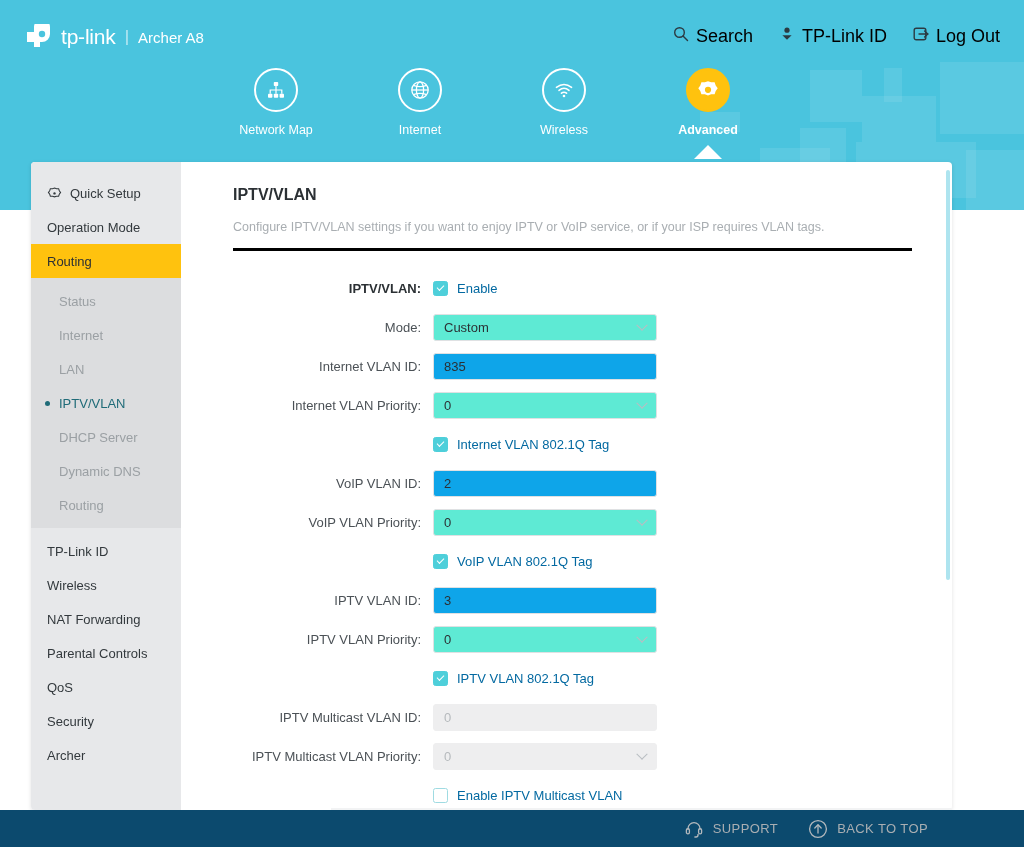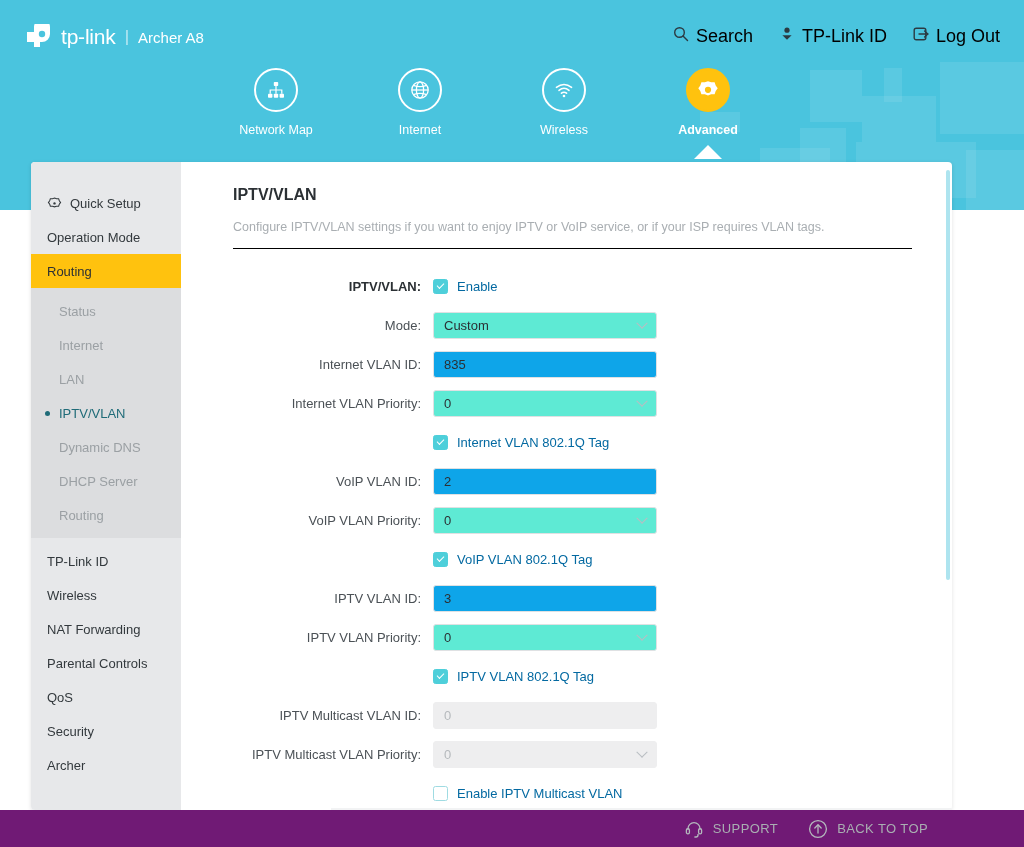--- a/index.html
+++ b/index.html
@@ -57,40 +57,40 @@
   
   .panel {
     position: absolute; left: 31px; top: 162px;
     width: 921px; height: 648px;
     background: #ffffff; border-radius: 4px;
     box-shadow: 0 1px 4px rgba(0,0,0,0.12);
     overflow: hidden; display: flex;
   }
   .sidebar {
     width: 150px; min-width: 150px; height: 100%;
-    background: #e7e8ea; padding-top: 24px;
+    background: #e7e8ea; padding-top: 14px;
   }
   .side-item {
     height: 34px; display: flex; align-items: center;
     padding-left: 16px; font-size: 13px; color: #33393d; cursor: pointer;
   }
   .side-item.active { background: #ffc20e; color: #2b3034; }
   .side-sub-wrap { background: #dcdddf; padding: 6px 0; }
   .side-sub {
     height: 34px; display: flex; align-items: center;
     padding-left: 28px; font-size: 13px; color: #9ba0a4; cursor: pointer;
   }
   .side-sub.current { color: #1f6b78; }
   .side-bullet { width: 5px; height: 5px; border-radius: 50%; background: #1f6b78; margin-right: 9px; margin-left: -14px; }
   .side-gap { height: 6px; }
 
   
   .content { flex: 1; position: relative; padding: 24px 40px 0 52px; overflow: hidden; }
   .page-title { font-size: 16px; font-weight: bold; color: #2b3034; margin-bottom: 16px; }
-  .page-desc { font-size: 12.5px; color: #a9aeb2; padding-bottom: 14px; border-bottom: 1px solid #000000; }
+  .page-desc { font-size: 12.5px; color: #a9aeb2; padding-bottom: 14px; border-bottom: 3px solid #000000; }
 
   .form { margin-top: 24px; }
   .row { display: flex; align-items: center; margin-bottom: 13px; height: 26px; }
   .lbl {
     width: 200px; min-width: 200px; text-align: right;
     padding-right: 12px; font-size: 13px; color: #4b5156;
   }
   .lbl.bold { font-weight: bold; color: #2b3034; }
   .fld { width: 224px; position: relative; }
   .inp {
@@ -129,21 +129,21 @@
     background: #aee4ef; border-radius: 2px; cursor: pointer;
   }
   .panel-fade {
     position: absolute; left: 150px; right: 0; bottom: 0; height: 2px;
     background: #f2f3f4;
   }
 
   
   .footer {
     position: absolute; left: 0; bottom: 0; width: 1024px; height: 37px;
-    background: #701a75; display: flex; align-items: center;
+    background: #0c4a6e; display: flex; align-items: center;
     justify-content: flex-end; padding-right: 96px; gap: 30px;
   }
   .foot-item { display: flex; align-items: center; gap: 9px; color: #a9aeb2; font-size: 13px; letter-spacing: 0.4px; cursor: pointer; }
   .foot-ico { width: 20px; height: 20px; display: flex; align-items: center; justify-content: center; }
 </style>
 </head>
 <body>
 
 <div id="app">
 
@@ -277,24 +277,24 @@
           <span>Internet</span>
         </div>
         <div class="side-sub">
           <span>LAN</span>
         </div>
         <div class="side-sub current">
           <span class="side-bullet"></span>
           <span>IPTV/VLAN</span>
         </div>
         <div class="side-sub">
+          <span>DHCP Server</span>
+        </div>
+        <div class="side-sub">
           <span>Dynamic DNS</span>
-        </div>
-        <div class="side-sub">
-          <span>DHCP Server</span>
         </div>
         <div class="side-sub">
           <span>Routing</span>
         </div>
       </div>
 
       <div class="side-gap"></div>
       <div class="side-item">
         <span>TP-Link ID</span>
       </div>

